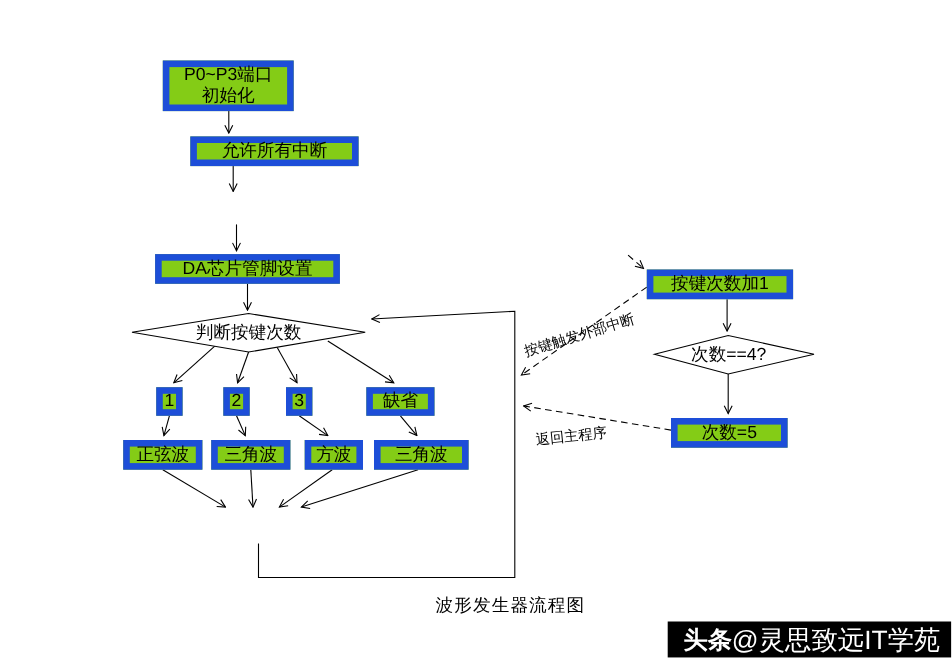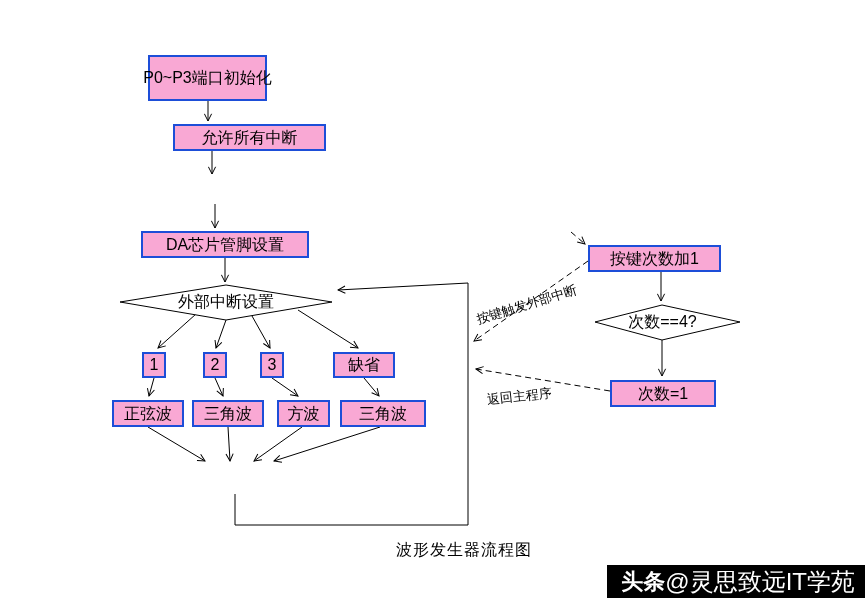--- a/index.html
+++ b/index.html
@@ -8,24 +8,24 @@
   .canvas {
     position: relative;
     width: 865px;
     height: 598px;
     background: #ffffff;
     overflow: hidden;
   }
   svg.layer { position: absolute; left: 0; top: 0; }
   .box {
     position: absolute;
-    border: 2px solid #1d4ed8;
-    background: #f9a8d4;
+    border: 6px solid #1d4ed8;
+    background: #84cc16;
     display: flex;
-    flex-direction: row;
+    flex-direction: column;
     align-items: center;
     justify-content: center;
     font-size: 16px;
     line-height: 1.2;
     text-align: center;
     white-space: nowrap;
   }
   .dlabel {
     position: absolute;
     display: flex;
@@ -112,38 +112,38 @@
   <div class="box" style="left:148px; top:55px; width:119px; height:46px;">
     <div>P0~P3端口</div>
     <div>初始化</div>
   </div>
 
   <div class="box" style="left:135px; top:124px; width:153px; height:27px;margin-left:38px;">允许所有中断</div>
 
 
   <div class="box" style="left:141px; top:231px; width:168px; height:27px;">DA芯片管脚设置</div>
 
-  <div class="dlabel" style="left:131px; top:293px; width:190px; height:19px;">外部中断设置</div>
+  <div class="dlabel" style="left:131px; top:293px; width:190px; height:19px;">判断按键次数</div>
 
   <div class="box" style="left:142px; top:352px; width:24px; height:26px;">1</div>
   <div class="box" style="left:203px; top:352px; width:24px; height:26px;">2</div>
   <div class="box" style="left:260px; top:352px; width:24px; height:26px;">3</div>
   <div class="box" style="left:333px; top:352px; width:62px; height:26px;">缺省</div>
 
   <div class="box" style="left:112px; top:400px; width:72px; height:27px;">正弦波</div>
   <div class="box" style="left:192px; top:400px; width:72px; height:27px;">三角波</div>
   <div class="box" style="left:277px; top:400px; width:53px; height:27px;">方波</div>
   <div class="box" style="left:340px; top:400px; width:86px; height:27px;">三角波</div>
 
 
   <div class="box" style="left:588px; top:245px; width:133px; height:27px;">按键次数加1</div>
 
   <div class="dlabel" style="left:600px; top:313px; width:125px; height:19px;">次数==4?</div>
 
-  <div class="box" style="left:610px; top:380px; width:106px; height:27px;">次数=1</div>
+  <div class="box" style="left:610px; top:380px; width:106px; height:27px;">次数=5</div>
 
   <div class="edge-label" style="left:477px; top:311px; transform: rotate(-17deg); transform-origin: left center;">按键触发外部中断</div>
 
   <div class="edge-label" style="left:487px; top:391px; transform: rotate(-6deg); transform-origin: left center;">返回主程序</div>
 
   <div class="caption" style="left:378px; top:540px; width:172px; text-align:center;">波形发生器流程图</div>
 
   <div class="watermark">
     <span class="wm-brand">头条</span>
     <span class="wm-handle">@灵思致远IT学苑</span>

